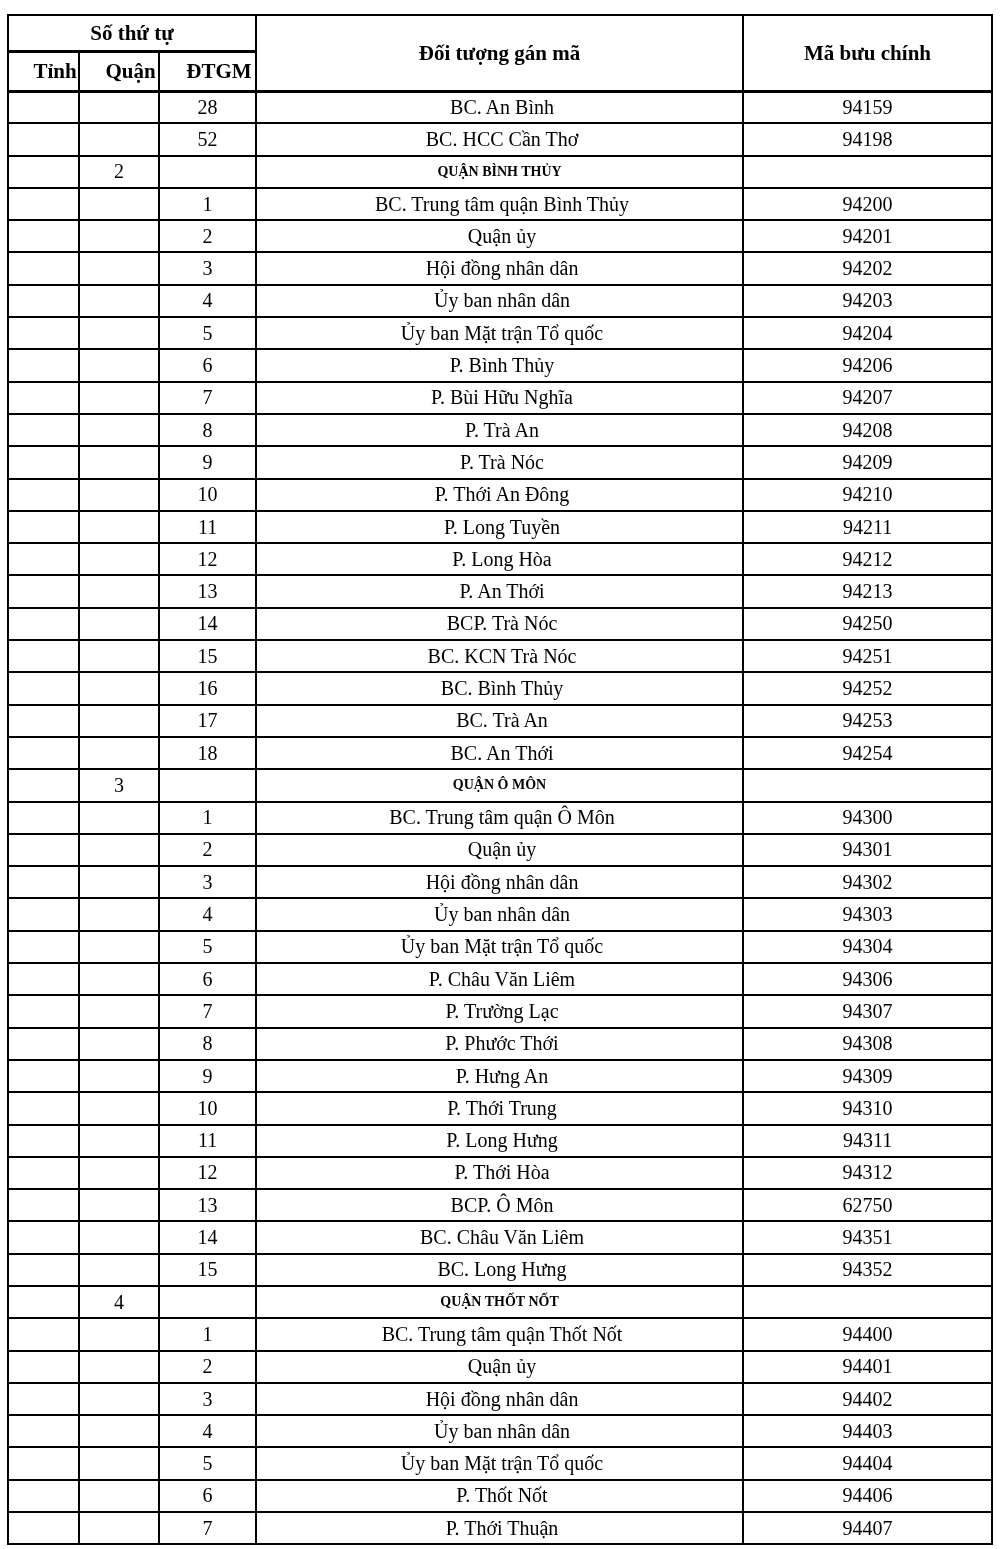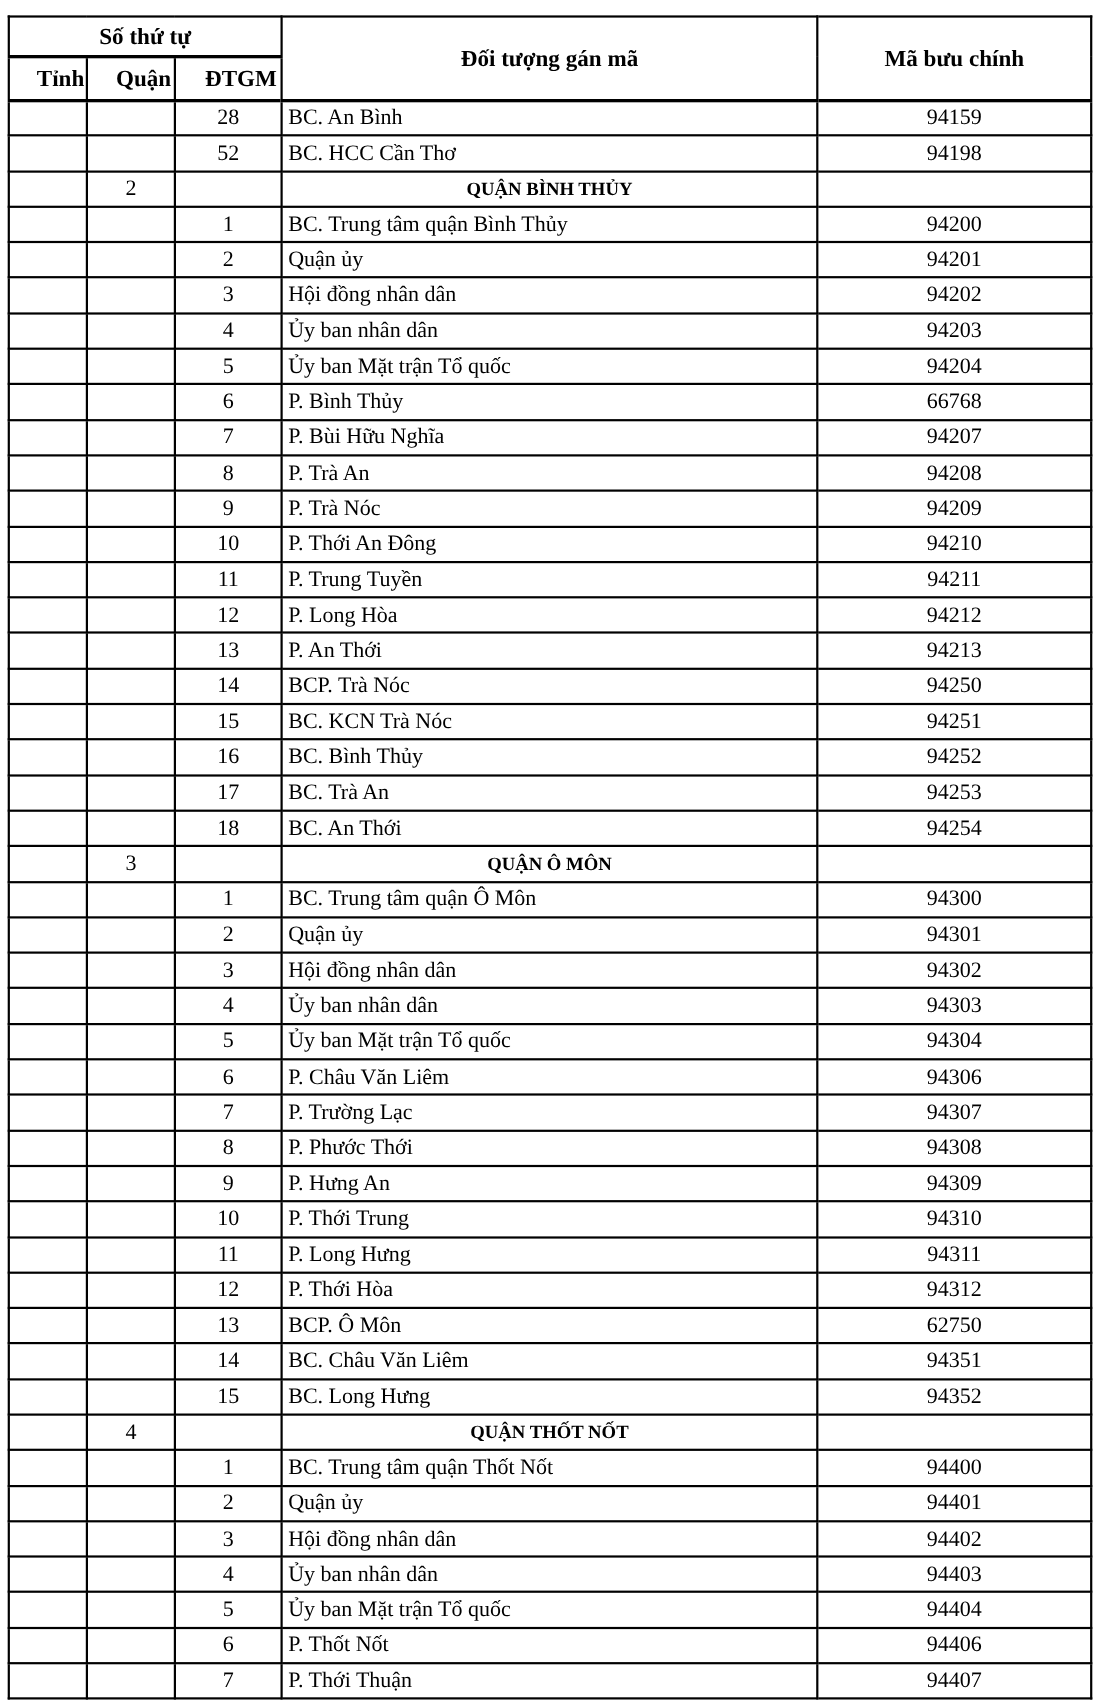--- a/index.html
+++ b/index.html
@@ -47,27 +47,27 @@
   tr.hdr-top { height: 36px; }
   tr.hdr-top th { border-bottom-width: 3px; }
   tr.hdr-sub { height: 40px; }
   tr.hdr-sub th { border-bottom-width: 3px; padding-left: 23px; }
 
   table.postal tbody tr { height: 32.3px; }
   td.cell-tinh, td.cell-quan, td.cell-dtgm, td.cell-code {
     text-align: center;
   }
   td.cell-name {
-    text-align: left;
+    text-align: center;
     padding-left: 5px;
   }
   tr.section-row td.cell-name {
     text-align: center;
     font-weight: bold;
-    font-size: 17px;
+    font-size: 14px;
     padding-left: 0;
   }
 </style>
 </head>
 <body>
 
 <div class="page">
   <table class="postal">
     <colgroup>
       <col class="c-tinh">
@@ -143,21 +143,21 @@
           <td class="cell-quan"></td>
           <td class="cell-dtgm">5</td>
           <td class="cell-name">Ủy ban Mặt trận Tổ quốc</td>
           <td class="cell-code">94204</td>
         </tr>
         <tr class="data-row">
           <td class="cell-tinh"></td>
           <td class="cell-quan"></td>
           <td class="cell-dtgm">6</td>
           <td class="cell-name">P. Bình Thủy</td>
-          <td class="cell-code">66768</td>
+          <td class="cell-code">94206</td>
         </tr>
         <tr class="data-row">
           <td class="cell-tinh"></td>
           <td class="cell-quan"></td>
           <td class="cell-dtgm">7</td>
           <td class="cell-name">P. Bùi Hữu Nghĩa</td>
           <td class="cell-code">94207</td>
         </tr>
         <tr class="data-row">
           <td class="cell-tinh"></td>
@@ -177,21 +177,21 @@
           <td class="cell-tinh"></td>
           <td class="cell-quan"></td>
           <td class="cell-dtgm">10</td>
           <td class="cell-name">P. Thới An Đông</td>
           <td class="cell-code">94210</td>
         </tr>
         <tr class="data-row">
           <td class="cell-tinh"></td>
           <td class="cell-quan"></td>
           <td class="cell-dtgm">11</td>
-          <td class="cell-name">P. Trung Tuyền</td>
+          <td class="cell-name">P. Long Tuyền</td>
           <td class="cell-code">94211</td>
         </tr>
         <tr class="data-row">
           <td class="cell-tinh"></td>
           <td class="cell-quan"></td>
           <td class="cell-dtgm">12</td>
           <td class="cell-name">P. Long Hòa</td>
           <td class="cell-code">94212</td>
         </tr>
         <tr class="data-row">

